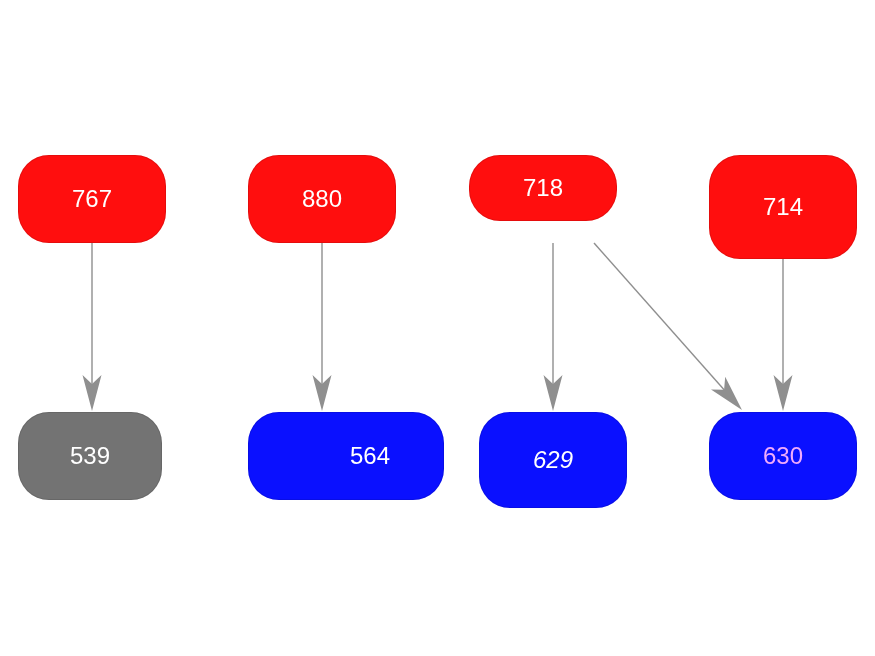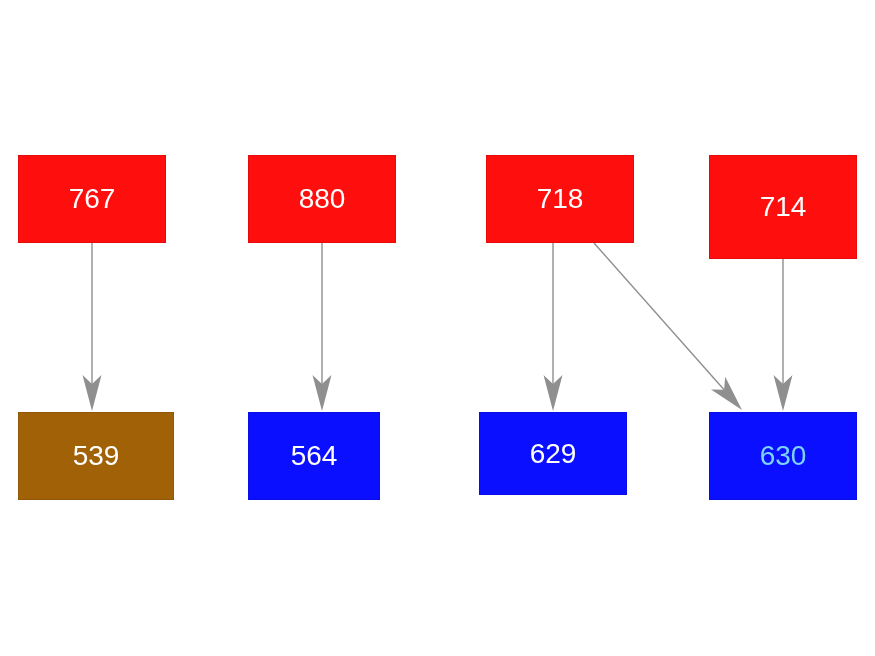--- a/index.html
+++ b/index.html
@@ -26,24 +26,25 @@
     width: 875px;
     height: 656px;
     pointer-events: none;
   }
   .node {
     position: absolute;
     display: flex;
     align-items: center;
     justify-content: center;
     color: #ffffff;
-    font-size: 28px;
+    font-size: 24px;
     line-height: 1;
     box-shadow: inset 0 0 0 1px rgba(0,0,0,0.10);
     user-select: none;
+    border-radius: 31px;
   }
 </style>
 </head>
 <body>
 
 <div id="diagram">
   <svg id="edges-layer" width="875" height="656" viewBox="0 0 875 656" xmlns="http://www.w3.org/2000/svg">
       <line x1="92" y1="243" x2="92" y2="386" stroke="#8f8f8f" stroke-width="1.4"></line>
       <polygon points="92.0,411.0 82.5,375.0 92.0,384.0 101.5,375.0" fill="#8f8f8f"></polygon>
       <line x1="322" y1="243" x2="322" y2="386" stroke="#8f8f8f" stroke-width="1.4"></line>
@@ -51,20 +52,20 @@
       <line x1="553" y1="243" x2="553" y2="386" stroke="#8f8f8f" stroke-width="1.4"></line>
       <polygon points="553.0,411.0 543.5,375.0 553.0,384.0 562.5,375.0" fill="#8f8f8f"></polygon>
       <line x1="594" y1="243" x2="725.418738156234" y2="391.290062649264" stroke="#8f8f8f" stroke-width="1.4"></line>
       <polygon points="742.0,410.0 711.0,389.4 724.1,389.8 725.2,376.8" fill="#8f8f8f"></polygon>
       <line x1="783" y1="243" x2="783" y2="386" stroke="#8f8f8f" stroke-width="1.4"></line>
       <polygon points="783.0,411.0 773.5,375.0 783.0,384.0 792.5,375.0" fill="#8f8f8f"></polygon>
     </svg>
   <div id="nodes-layer">
       <div class="node" style="left: 18px; top: 155px; width: 148px; height: 88px; background: rgb(255, 14, 14); color: rgb(255, 255, 255);">767</div>
       <div class="node" style="left: 248px; top: 155px; width: 148px; height: 88px; background: rgb(255, 14, 14); color: rgb(255, 255, 255);">880</div>
-      <div class="node" style="left: 486px; top: 155px; width: 148px; height: 88px; background: rgb(255, 14, 14); color: rgb(255, 255, 255);">718</div>
+      <div class="node" style="left: 469px; top: 155px; width: 148px; height: 66px; background: rgb(255, 14, 14); color: rgb(255, 255, 255);">718</div>
       <div class="node" style="left: 709px; top: 155px; width: 148px; height: 104px; background: rgb(255, 14, 14); color: rgb(255, 255, 255);">714</div>
-      <div class="node" style="left: 18px; top: 412px; width: 156px; height: 88px; background: #a16207; color: rgb(255, 255, 255);">539</div>
-      <div class="node" style="left: 248px; top: 412px; width: 132px; height: 88px; background: rgb(10, 16, 255); color: rgb(255, 255, 255);">564</div>
-      <div class="node" style="left: 479px; top: 412px; width: 148px; height: 83px; background: rgb(10, 16, 255); color: rgb(255, 255, 255);">629</div>
-      <div class="node" style="left: 709px; top: 412px; width: 148px; height: 88px; background: rgb(10, 16, 255); color: #7dd3fc;">630</div>
+      <div class="node" style="left: 18px; top: 412px; width: 144px; height: 88px; background: #737373; color: rgb(255, 255, 255);">539</div>
+      <div class="node" style="left: 248px; top: 412px; width: 148px; height: 88px; background: rgb(10, 16, 255); color: rgb(255, 255, 255); padding-left: 48px;">564</div>
+      <div class="node" style="left: 479px; top: 412px; width: 148px; height: 96px; background: rgb(10, 16, 255); color: rgb(255, 255, 255); font-style: italic;">629</div>
+      <div class="node" style="left: 709px; top: 412px; width: 148px; height: 88px; background: rgb(10, 16, 255); color: #f0abfc;">630</div>
     </div>
 </div>
 
 </body></html>

